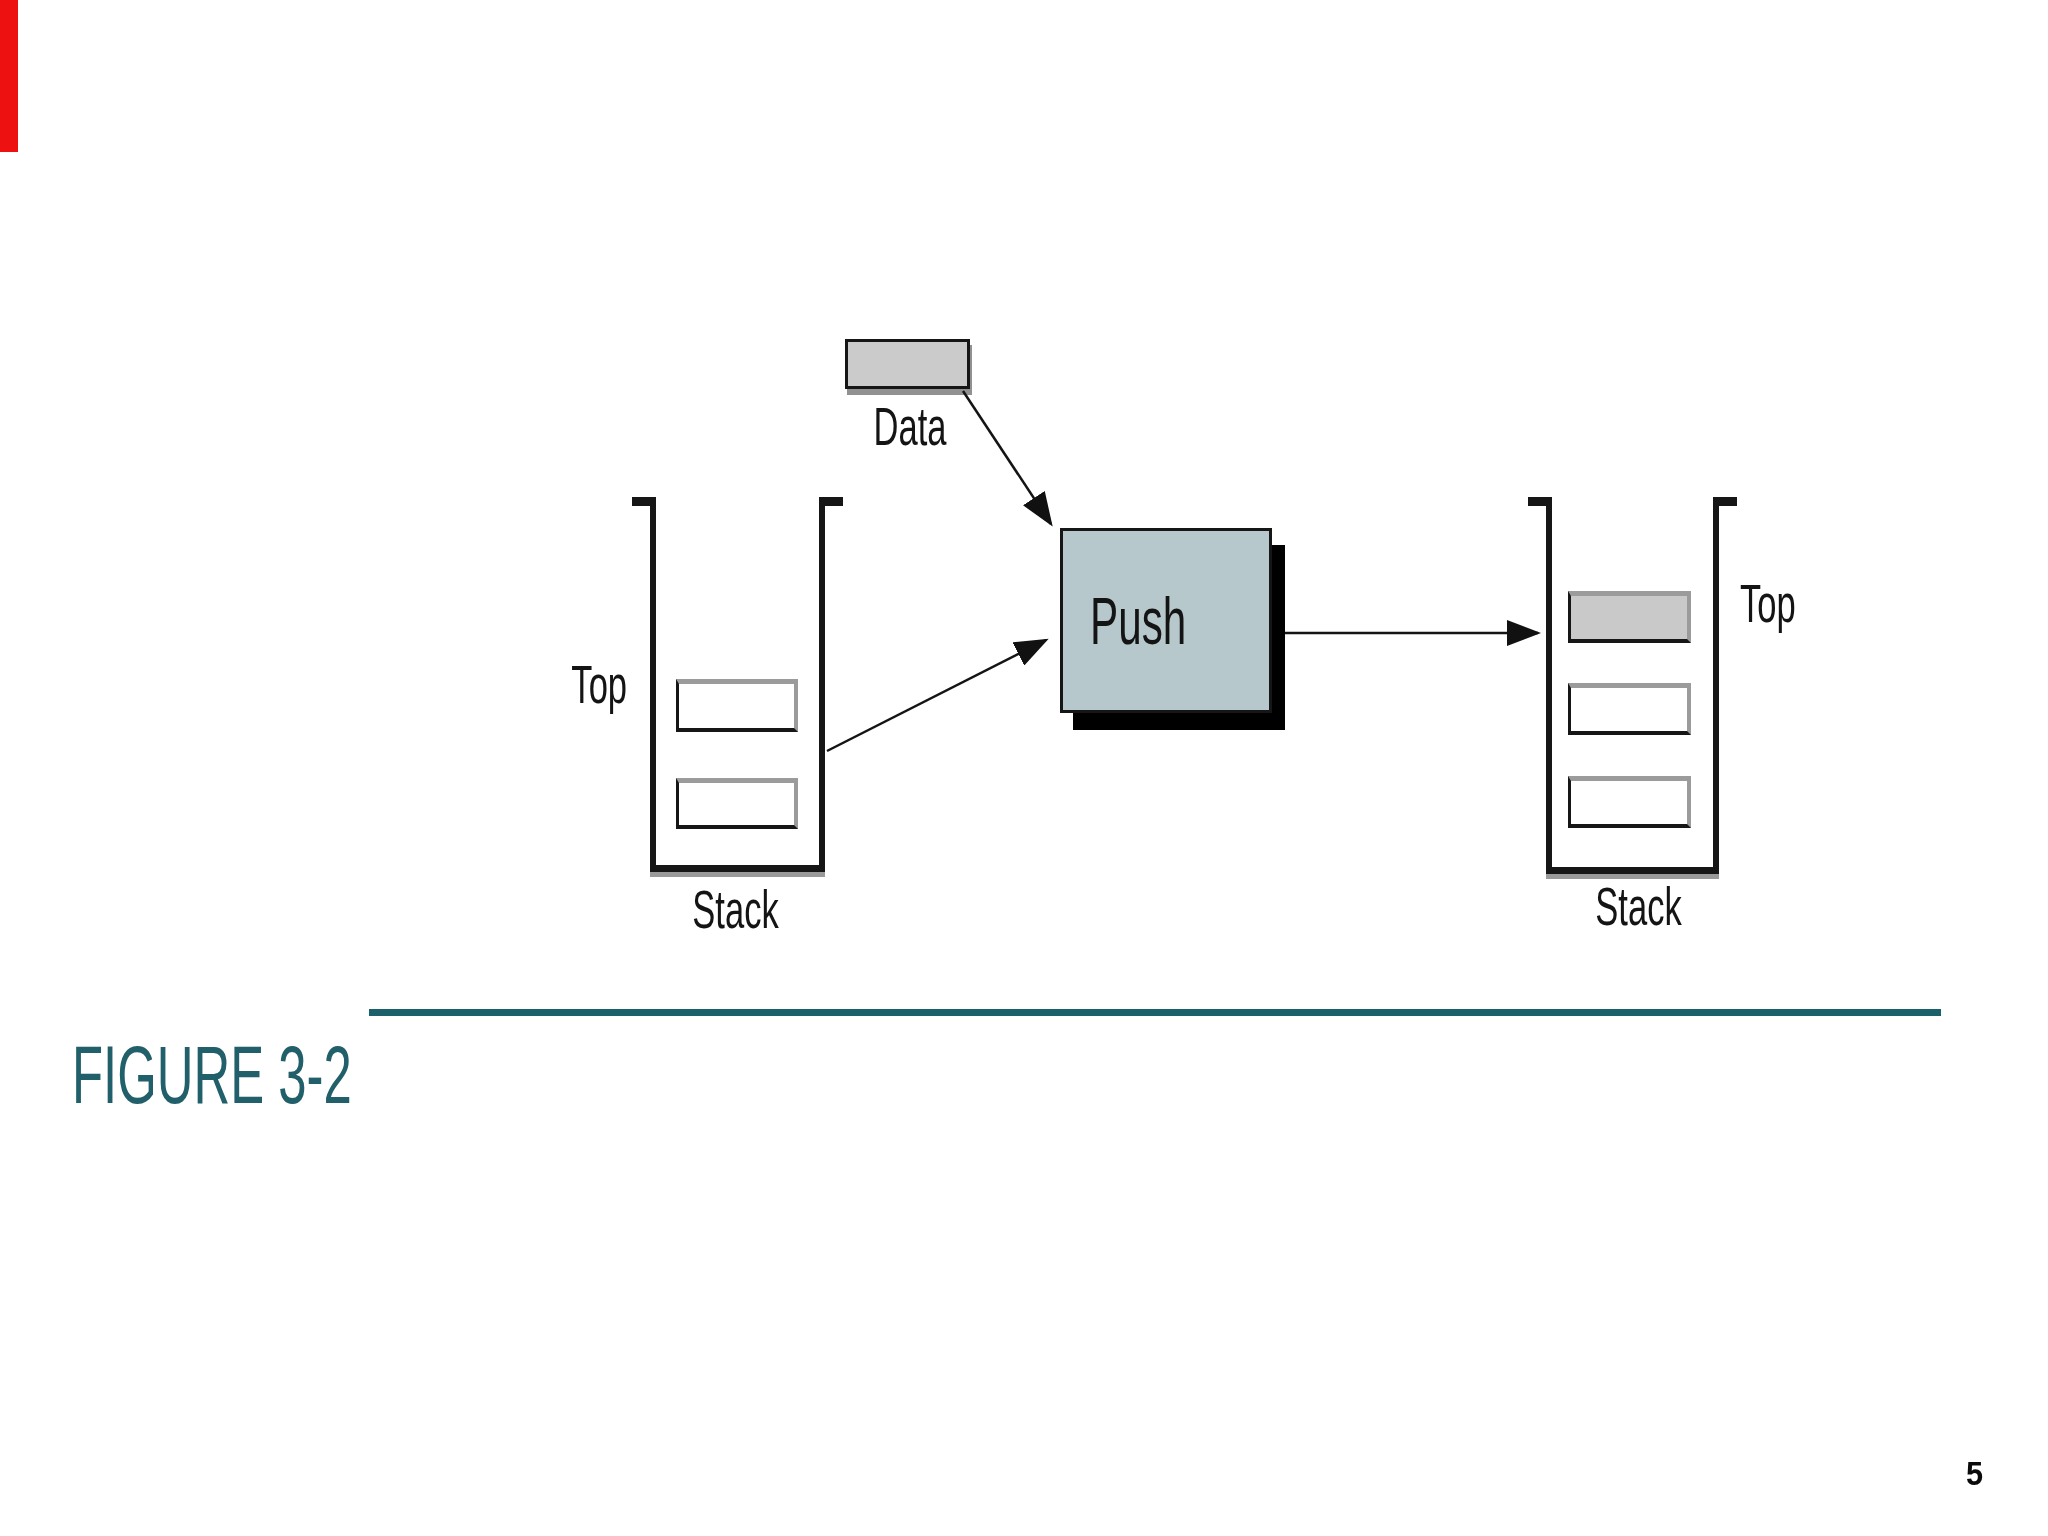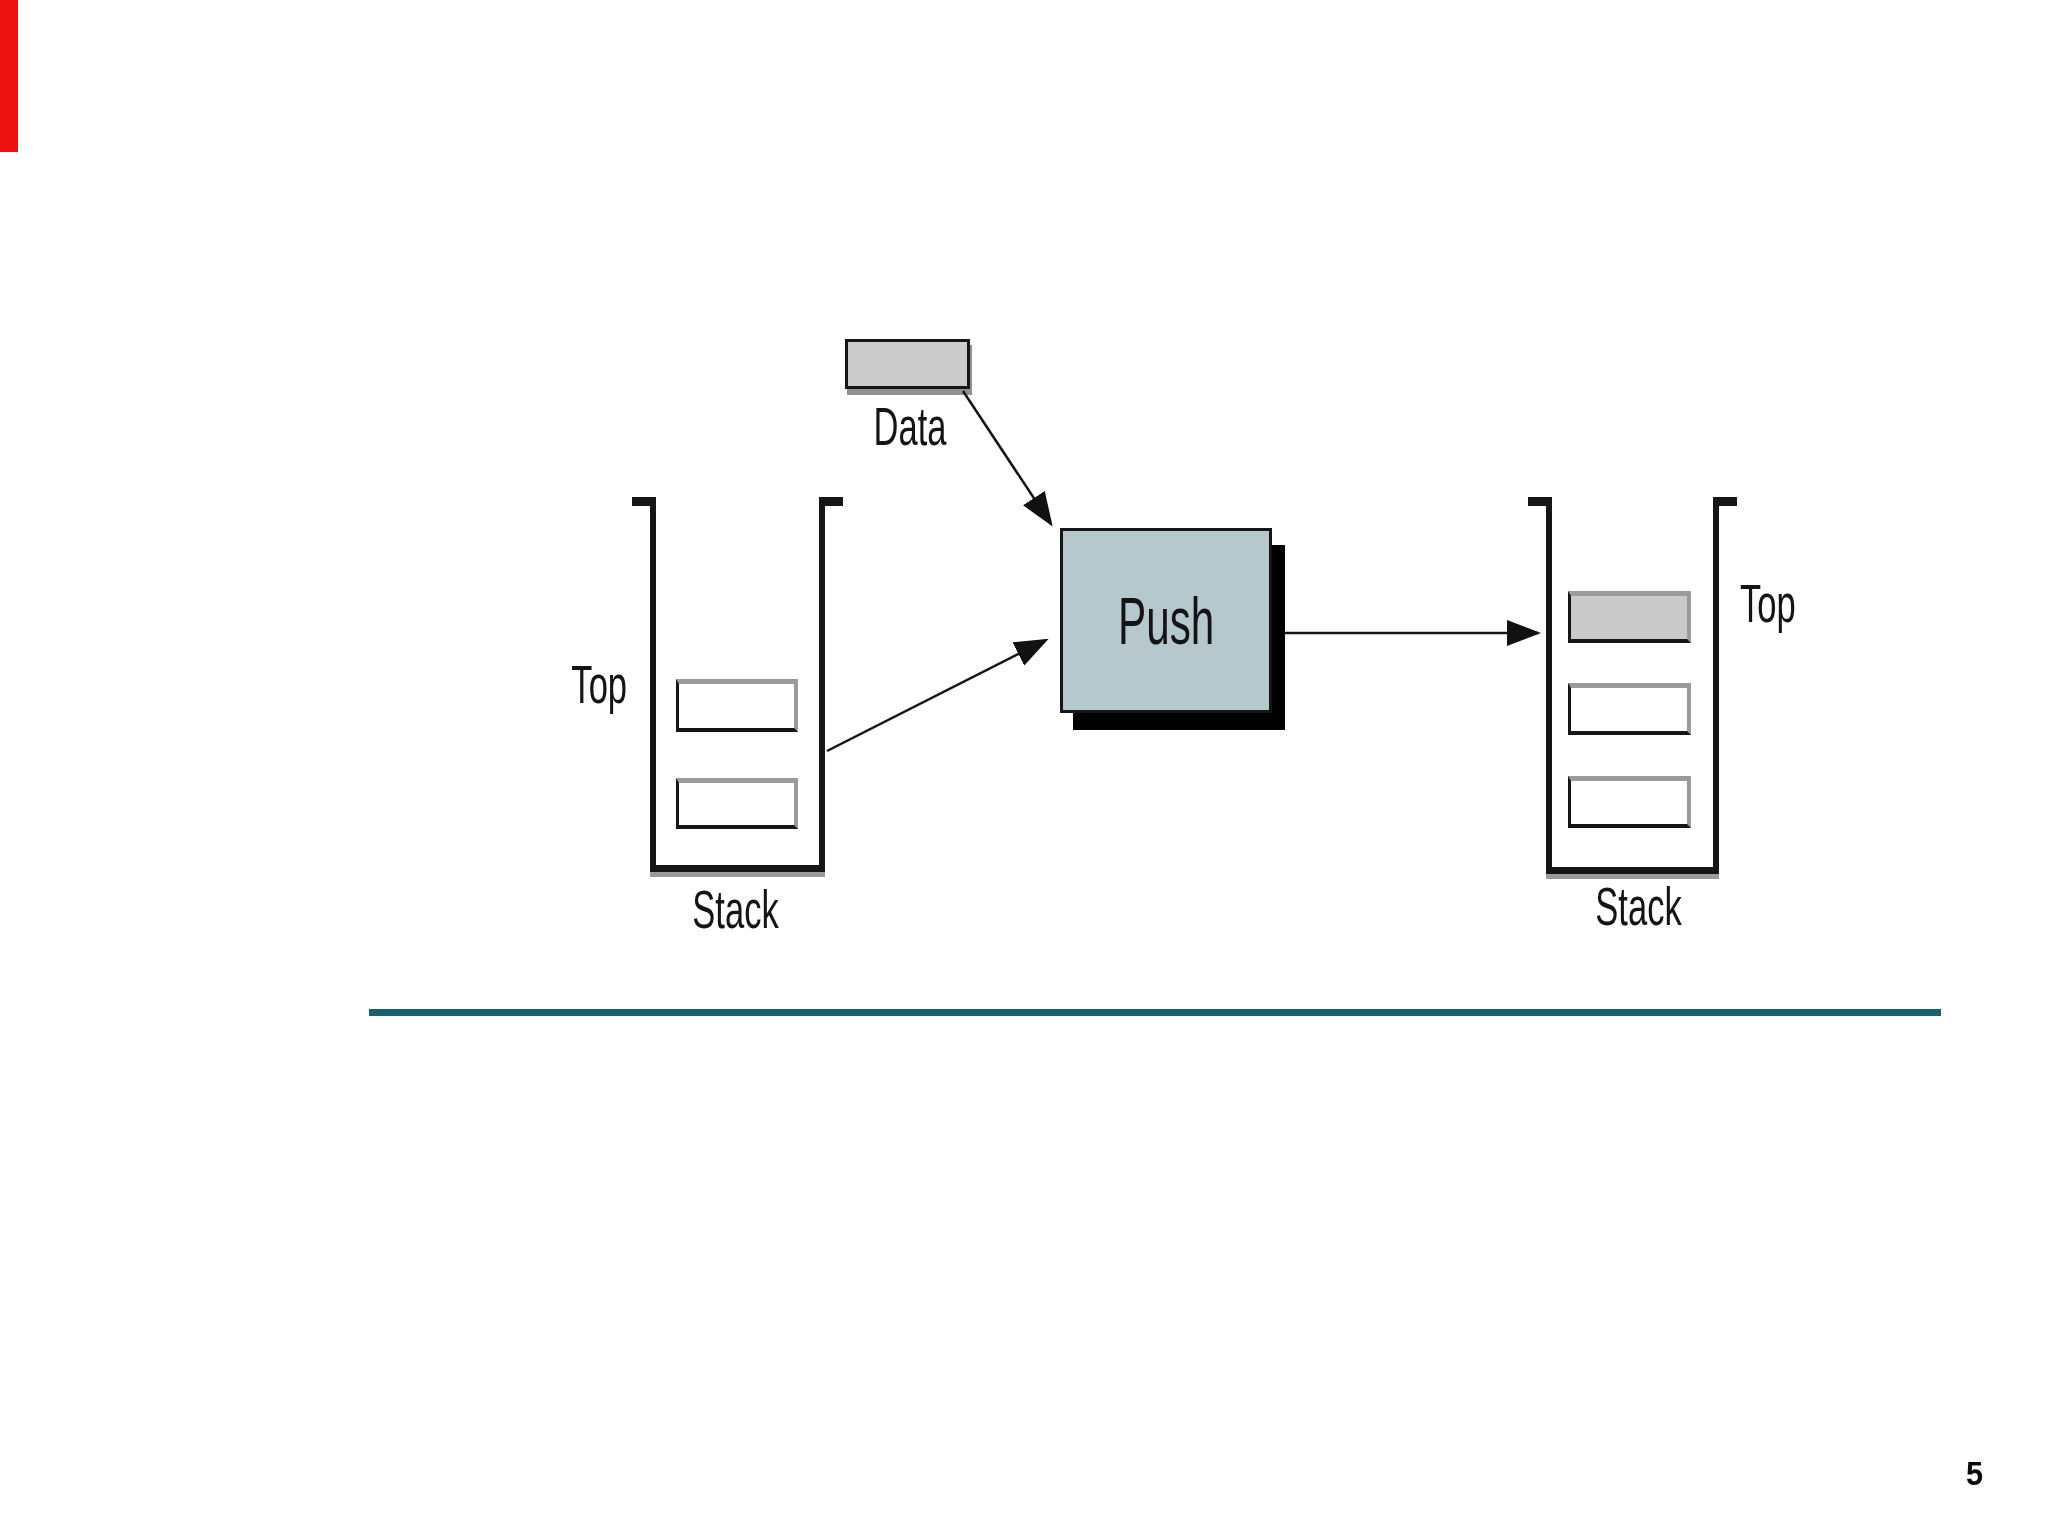--- a/index.html
+++ b/index.html
@@ -33,21 +33,21 @@
     left:845px;top:339px;width:125px;height:50px;
     background:#cbcbcb;border:3px solid #161616;box-sizing:border-box;
     box-shadow:2px 6px 0 #919191;
   }
 
   
   #push-box{
     left:1060px;top:528px;width:212px;height:185px;
     background:#b6c8cc;border:3px solid #161616;box-sizing:border-box;
     box-shadow:13px 17px 0 #000000;
-    display:flex;align-items:center;justify-content:center;
+    display:flex;align-items:center;justify-content:flex-start;
   }
   #push-box .dlabel{font-size:66px;}
 
   
   .vbar{width:6px;background:#161616;}
   .tick{height:9px;background:#161616;}
   .sbottom{height:7px;background:#161616;border-bottom:5px solid #9a9a9a;box-sizing:content-box;}
 
   
   .cell{
@@ -138,18 +138,21 @@
       <marker id="ah" markerUnits="userSpaceOnUse" markerWidth="34" markerHeight="26" refX="31" refY="13" orient="auto">
         <path d="M0,0 L34,13 L0,26 Z" fill="#111111"></path>
       </marker>
     </defs>
     <line x1="963" y1="391" x2="1051" y2="524" stroke="#141414" stroke-width="2.5" marker-end="url(#ah)"></line>
     <line x1="827" y1="751" x2="1046" y2="640" stroke="#141414" stroke-width="2.5" marker-end="url(#ah)"></line>
     <line x1="1285" y1="633" x2="1538" y2="633" stroke="#141414" stroke-width="2.5" marker-end="url(#ah)"></line>
   </svg>
 
   <div id="teal-rule" class="abs"></div>
+  <div id="figure-label" class="abs">
+    <span>FIGURE 3-2</span>
+  </div>
 
   <div id="page-number" class="abs footer-text">
     <span>5</span>
   </div>
 
 </div>
 
 </body></html>

